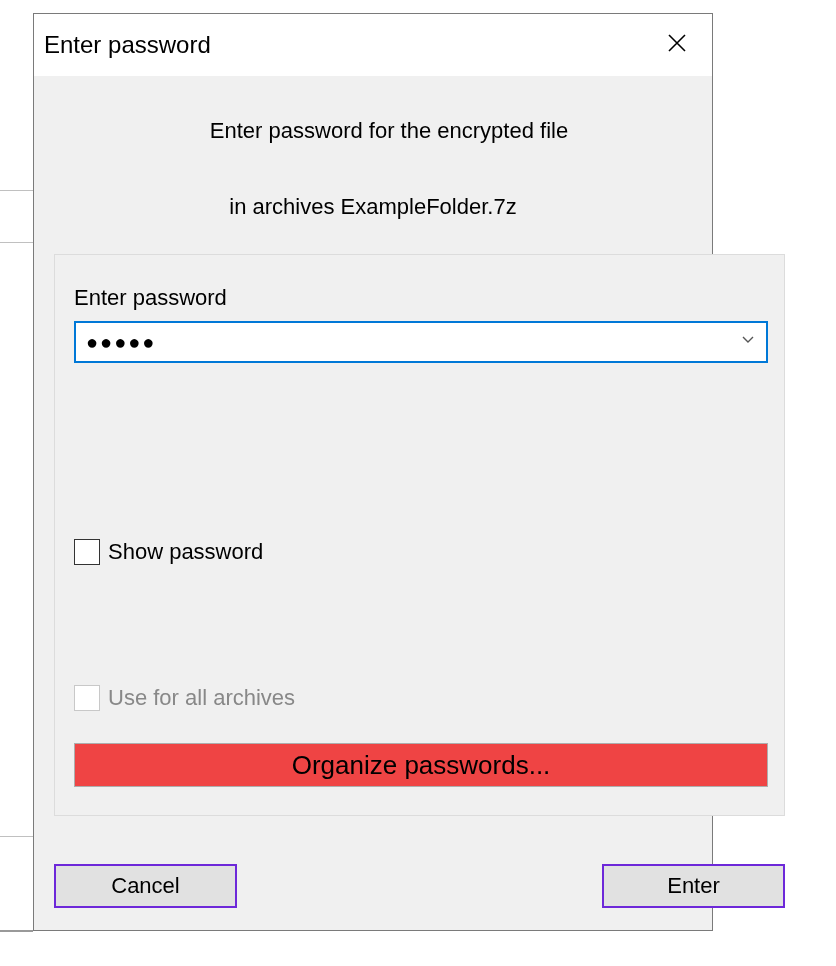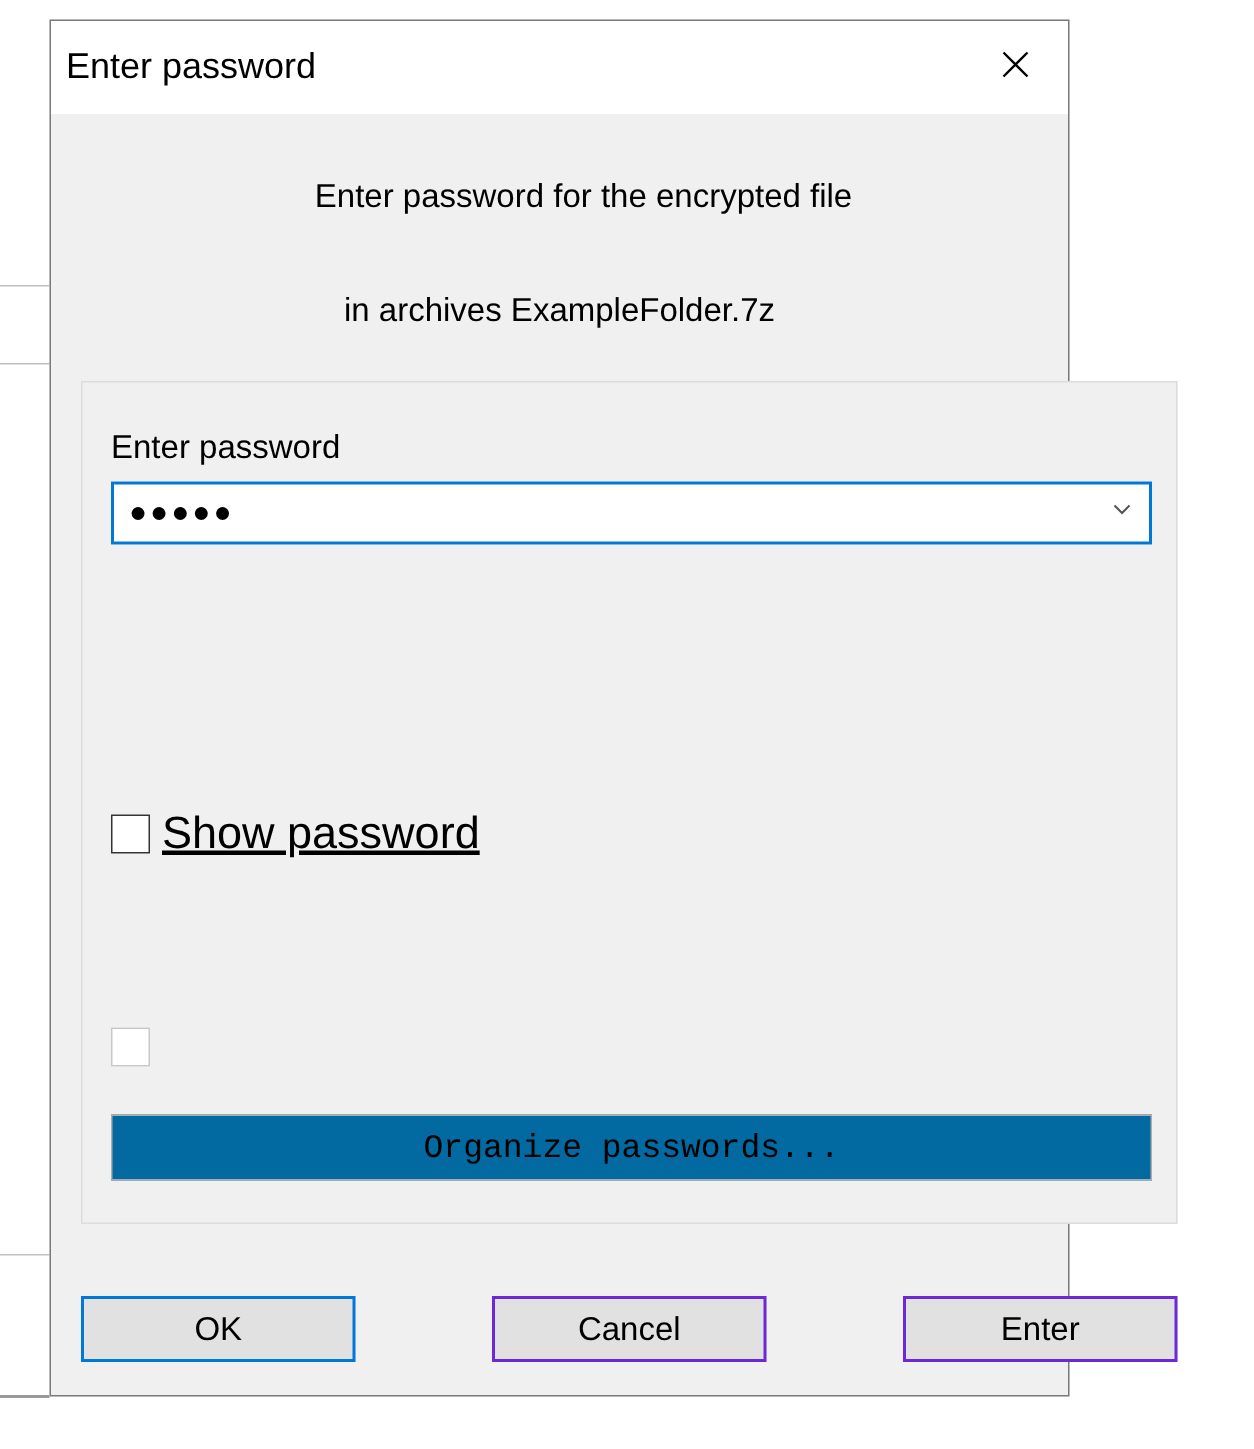--- a/index.html
+++ b/index.html
@@ -116,22 +116,21 @@
     align-items: center;
     justify-content: center;
     cursor: pointer;
   }
   .combo-caret svg { width: 14px; height: 14px; }
 
   .check-row {
     position: absolute;
     display: flex;
     align-items: center;
-    font-size: 30px;
-    text-decoration: underline;
+    font-size: 22px;
   }
   .check-show { left: 19px; top: 284px; color: #000; }
   .check-all  { left: 19px; top: 430px; color: #888; }
 
   .checkbox {
     width: 26px;
     height: 26px;
     border: 1px solid #333;
     background: #fff;
     margin-right: 8px;
@@ -140,30 +139,29 @@
   .checkbox.disabled {
     border-color: #c8c8c8;
   }
 
   .organize-btn {
     position: absolute;
     left: 19px;
     top: 488px;
     width: 694px;
     height: 44px;
-    background: #0369a1;
+    background: #ef4444;
     border: 1px solid #adadad;
     box-sizing: border-box;
-    font-size: 22px;
-    color: #000;
-    display: flex;
-    align-items: center;
-    justify-content: center;
-    cursor: pointer;
-    font-family: Liberation Mono, monospace;
+    font-size: 26px;
+    color: #000;
+    display: flex;
+    align-items: center;
+    justify-content: center;
+    cursor: pointer;
   }
 
   .button-row {
     position: absolute;
     left: 20px;
     bottom: 22px;
     width: 731px;
     display: flex;
     justify-content: space-between;
   }
@@ -223,32 +221,30 @@
         </div>
       </div>
 
       <div class="check-row check-show">
         <span class="checkbox"></span>
         <span>Show password</span>
       </div>
 
       <div class="check-row check-all">
         <span class="checkbox disabled"></span>
+        <span>Use for all archives</span>
       </div>
 
       <div class="organize-btn">
         <span>Organize passwords...</span>
       </div>
 
     </div>
 
     <div class="button-row">
-      <div class="btn default">
-        <span>OK</span>
-      </div>
       <div class="btn">
         <span>Cancel</span>
       </div>
       <div class="btn">
         <span>Enter</span>
       </div>
     </div>
 
   </div>
 </div>

